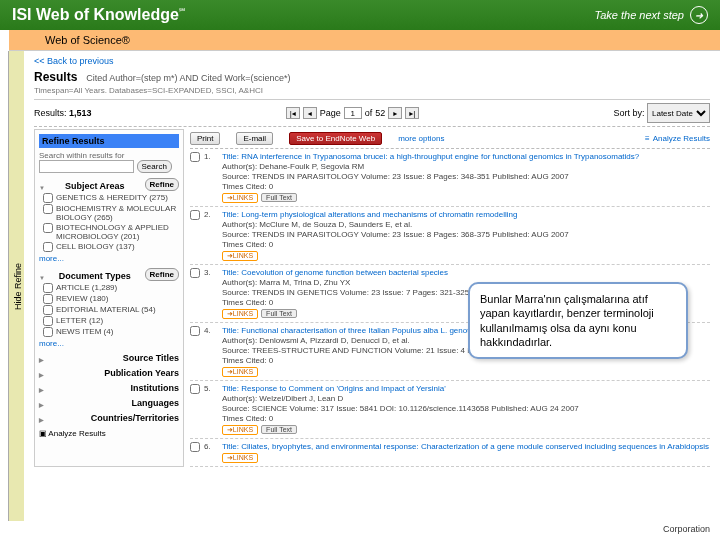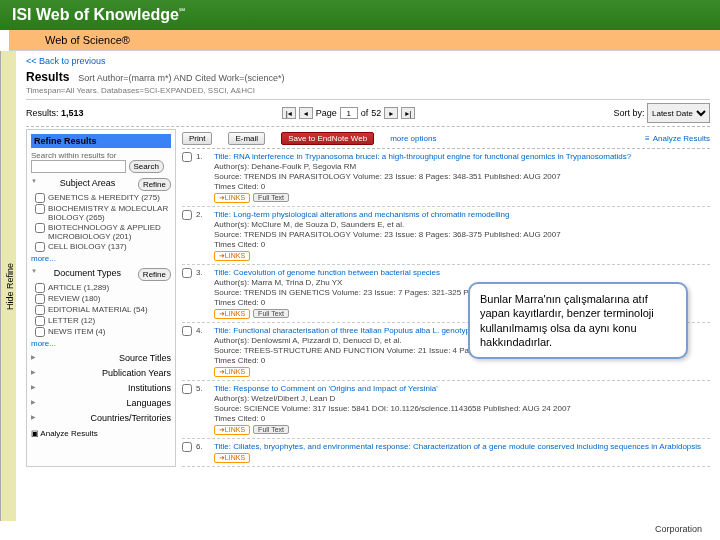--- a/index.html
+++ b/index.html
@@ -3,74 +3,78 @@
 <meta charset="utf-8">
 <style>
   * { box-sizing: border-box; margin: 0; padding: 0; }
   body { font-family: Arial, sans-serif; font-size: 10px; width: 720px; height: 540px; overflow: hidden; background: #fff; position: relative; }
   .header { background: linear-gradient(#3a8a2a, #2a7a1a); color: #fff; height: 30px; display: flex; align-items: center; justify-content: space-between; padding: 0 12px; }
   .header .brand { font-size: 16px; font-weight: bold; }
   .header .brand sup { font-size: 8px; font-weight: normal; }
   .header .tag { font-size: 11px; font-style: italic; display: flex; align-items: center; gap: 6px; }
   .tag-icon { width: 18px; height: 18px; border: 1.5px solid #fff; border-radius: 50%; display: flex; align-items: center; justify-content: center; font-size: 10px; }
   .subhead { background: #fdba74; border-bottom: 1px solid #ccc; padding: 4px 36px; font-size: 11px; margin-left: 9px; }
-  .content { display: flex; height: calc(100% - 70px); }
+  .content { display: flex; height: calc(100% - 70px); padding-left: 8px; }
   .left-tab { width: 16px; background: #e8e8b0; border-right: 1px solid #aaa; writing-mode: vertical-lr; transform: rotate(180deg); text-align: center; padding: 8px 1px; font-size: 9px; cursor: pointer; }
   .main { flex: 1; padding: 4px 10px; overflow: hidden; }
   .back { color: #06c; font-size: 9px; }
   .results-bar { margin: 4px 0; }
   .results-bar .rlabel { font-weight: bold; font-size: 12px; margin-right: 6px; }
   .results-bar .query { font-size: 9px; color: #555; }
   .results-bar .sub { font-size: 8px; color: #777; }
   .status-row { display: flex; justify-content: space-between; border-top: 1px solid #ccc; border-bottom: 1px dashed #bbb; padding: 3px 0; font-size: 9px; align-items: center; }
   .pager { display: flex; align-items: center; gap: 3px; }
   .pg-btn { border: 1px solid #999; background: #eee; width: 14px; height: 12px; display: inline-flex; align-items: center; justify-content: center; font-size: 8px; }
   .pg-input { width: 18px; height: 12px; border: 1px solid #999; text-align: center; font-size: 8px; }
   .sortsel { border: 1px solid #999; font-size: 8px; height: 20px; }
   .two-col { display: flex; gap: 6px; margin-top: 2px; }
   .sidebar { width: 150px; border: 1px solid #ccc; padding: 4px; font-size: 9px; background: #fdfdfd; }
   .sidebar .title { background: #3b82f6; font-weight: bold; padding: 2px 3px; margin-bottom: 3px; }
   .sidebar input[type=text] { width: 95px; border: 1px solid #aaa; height: 13px; font-size: 8px; }
   .sbtn { border: 1px solid #999; background: #eee; border-radius: 6px; font-size: 8px; padding: 0 4px; height: 13px; display: inline-flex; align-items: center; }
-  .facet-head { font-weight: normal; margin-top: 5px; font-size: 9px; display: flex; justify-content: space-between; align-items: flex-start; }
+  .facet-head { font-weight: bold; margin-top: 5px; font-size: 9px; display: flex; justify-content: space-between; align-items: flex-end; }
   .facet-list { margin: 2px 0 2px 4px; }
   .facet-list label { display: flex; align-items: flex-start; gap: 3px; font-size: 8px; color: #444; margin: 1px 0; }
   .facet-list input { width: 10px; height: 10px; }
   .more { color: #06c; font-size: 8px; }
   .action-row { display: flex; gap: 4px; align-items: center; padding: 3px 0; border-bottom: 1px dashed #bbb; justify-content: space-between; }
   .abtn { border: 1px solid #999; background: linear-gradient(#fafafa,#e0e0e0); font-size: 8px; padding: 1px 6px; border-radius: 2px; }
   .abtn.red { background: linear-gradient(#c33,#a22); color: #fff; border-color: #800; }
   .analyze { font-size: 8px; color: #06c; display: flex; align-items: center; gap: 3px; }
   .rec { border-bottom: 1px dashed #ccc; padding: 3px 0; display: flex; gap: 4px; font-size: 8px; color: #444; }
   .rec .num { width: 14px; }
   .rec input { width: 10px; height: 10px; }
   .rec-body { flex: 1; }
   .rec-body .t { color: #06c; }
   .rec-line { margin-top: 1px; }
   .links-btn { display: inline-block; border: 1px solid #f90; background: #fff; color: #c60; font-size: 7px; padding: 0 4px; margin-top: 2px; border-radius: 2px; }
   .ft-btn { display: inline-block; border: 1px solid #999; background: #eee; font-size: 7px; padding: 0 4px; margin-left: 3px; border-radius: 2px; }
   .callout { position: absolute; top: 282px; left: 468px; width: 220px; background: #fff; border: 2px solid #7a9ecf; border-radius: 10px; padding: 8px 10px; font-size: 11px; line-height: 1.3; box-shadow: 2px 2px 4px rgba(0,0,0,0.2); }
-  .footer { position: absolute; bottom: 6px; right: 18px; font-size: 9px; color: #333; }
+  .footer { position: absolute; bottom: 6px; right: 10px; font-size: 9px; color: #333; }
   .arrow { font-size: 6px; color: #888; }
 </style>
 </head>
 <body>
 
 <div class="header">
   <div class="brand"><span>ISI Web of Knowledge</span><sup>℠</sup></div>
+  <div class="tag">
+    <span>Take the next step</span>
+    <span class="tag-icon">➜</span>
+  </div>
 </div>
 <div class="subhead">Web of Science®</div>
 
 <div class="content">
   <div class="left-tab">Hide Refine</div>
   <div class="main">
     <a class="back">&lt;&lt; Back to previous</a>
     <div class="results-bar">
       <span class="rlabel">Results</span>
-      <span class="query">Sort Author=(marra m*) AND Cited Work=(science*)</span><br>
+      <span class="query">Cited Author=(step m*) AND Cited Work=(science*)</span><br>
       <span class="sub">Timespan=All Years. Databases=SCI-EXPANDED, SSCI, A&amp;HCI</span>
     </div>
     <div class="status-row">
       <div><span>Results:</span> <b>1,513</b></div>
       <div class="pager">
         <span class="pg-btn">|◂</span>
         <span class="pg-btn">◂</span>
         <span>Page</span>
         <input class="pg-input" value="1" style="">
         <span>of</span>

